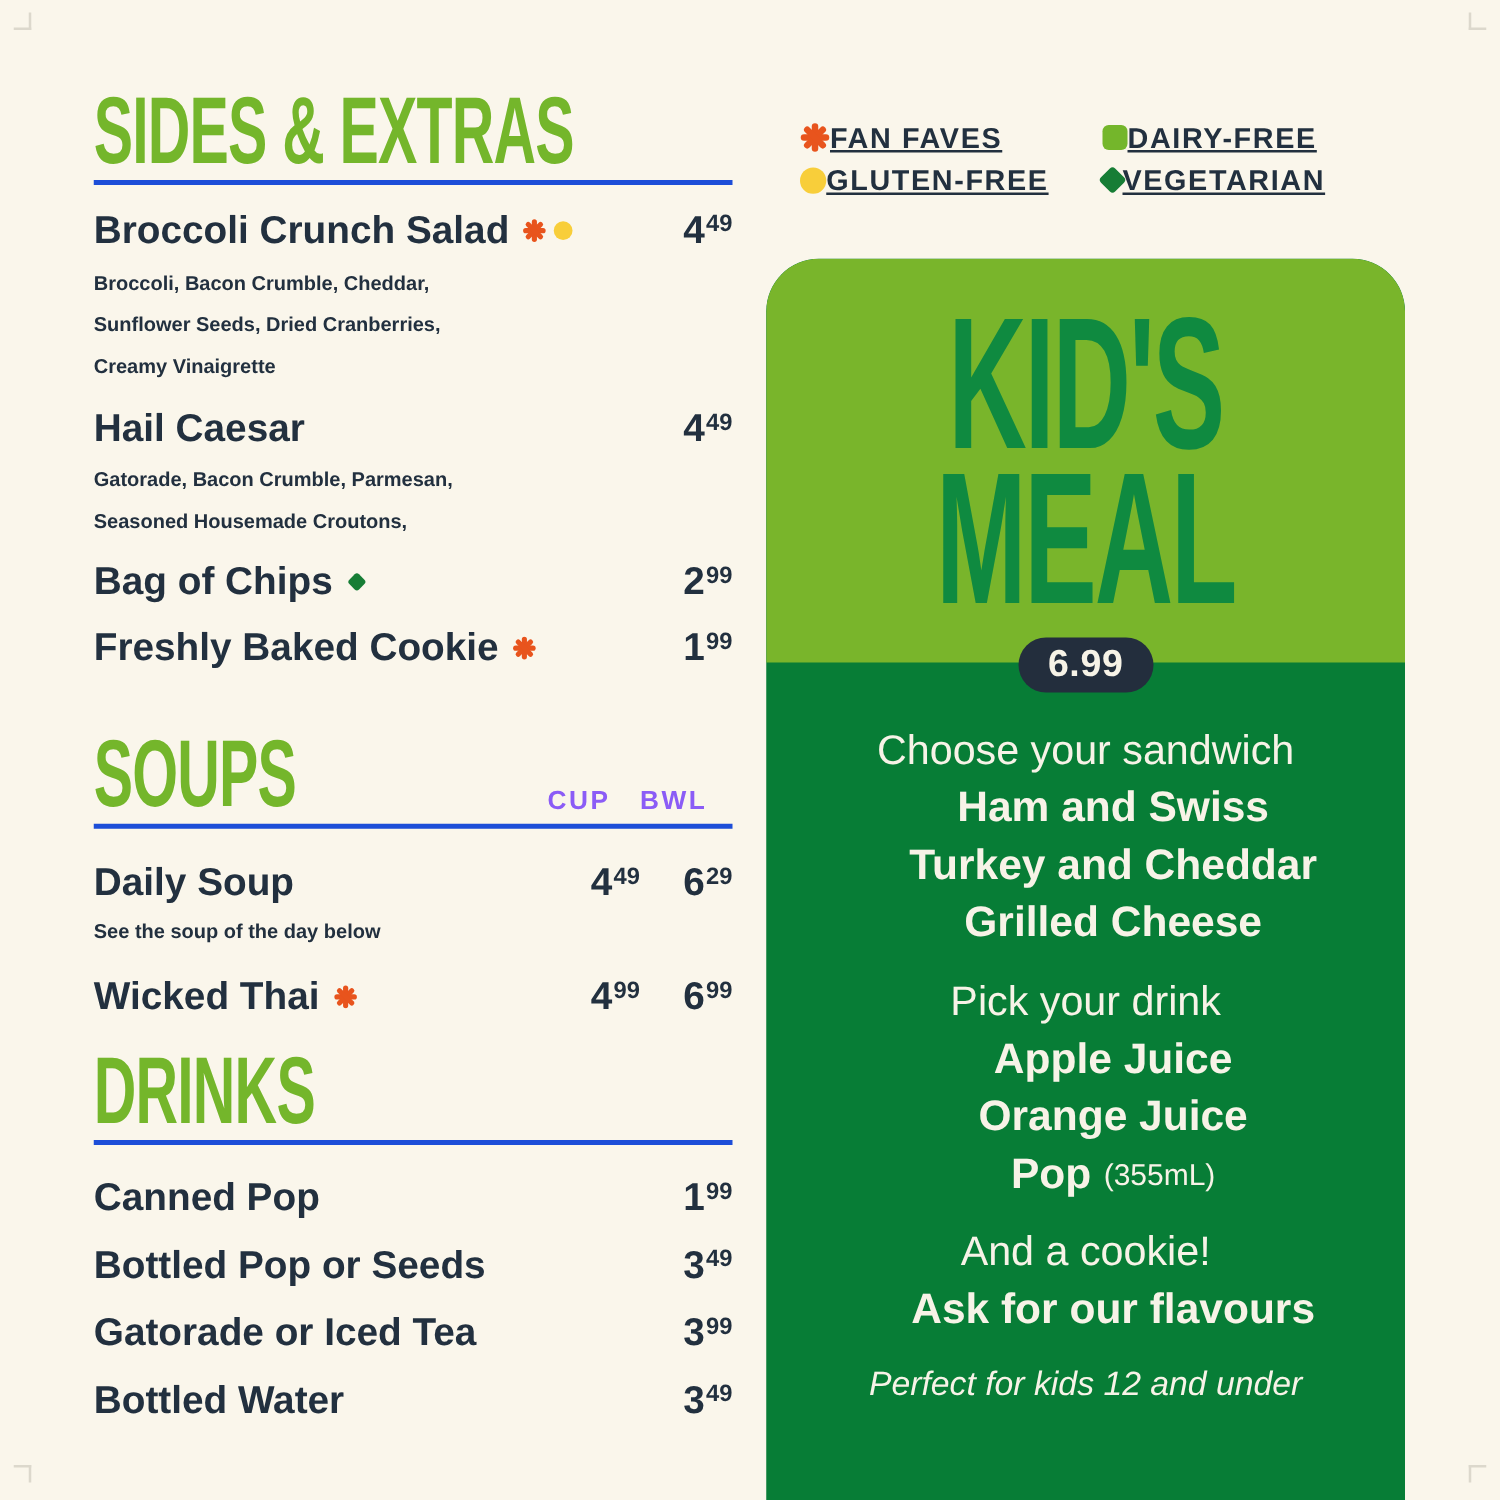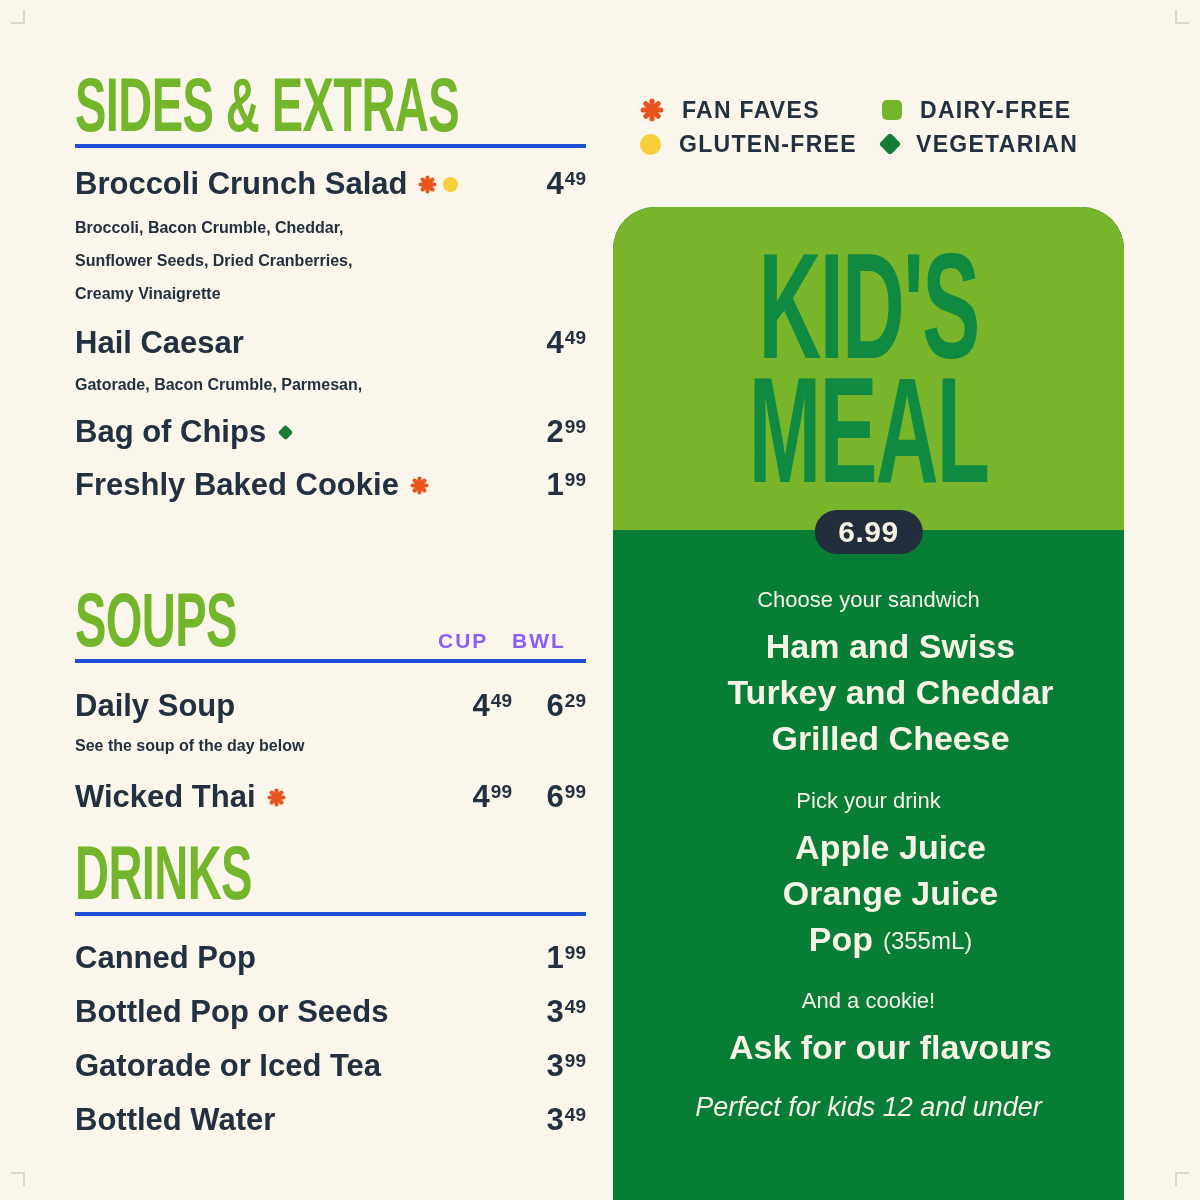--- a/index.html
+++ b/index.html
@@ -48,21 +48,21 @@
 
   .desc { font-size:16px; line-height:33px; font-weight:700; }
 
   .mt15{margin-top:15px}.mt12{margin-top:12px}.mt11{margin-top:11px}.mt10{margin-top:10px}
   .mt22{margin-top:22px}.mt14{margin-top:14px}.mt21{margin-top:21px}
   .mt6{margin-top:6px}.mt4{margin-top:4px}.mt2{margin-top:2px}
 
   
   #legend { position:absolute; left:640px; top:93px; display:grid;
             grid-template-columns:242px auto; }
-  .legend-item { display:flex; align-items:center; height:34px; gap:18px; }
+  .legend-item { display:flex; align-items:center; height:34px; gap:0;text-decoration:underline; }
   .legend-label { font-size:23px; font-weight:700; letter-spacing:1.3px; color:#22303f; }
 
   
   .icon-star { display:block; }
   .icon-circle { display:block; background:#f8ce3a; border-radius:50%; }
   .icon-square { display:block; background:#74b62b; border-radius:5px; }
   .icon-diamond { display:block; background:#167d35; transform:rotate(45deg); }
   .sz24 { width:24px; height:24px; }
   .sz21 { width:21px; height:21px; }
   .sz20 { width:20px; height:20px; }
@@ -85,21 +85,21 @@
     transform:scaleX(0.58); transform-origin:center top; white-space:nowrap;
   }
   .badge {
     position:absolute; top:303px; left:50%; transform:translateX(-50%);
     height:44px; padding:0 24px; background:#232e3d; border-radius:23px;
     display:flex; align-items:center; justify-content:center;
     color:#f7f3e7; font-size:30px; font-weight:700; letter-spacing:0.5px;
   }
   .card-content { position:absolute; left:0; top:370px; width:100%; color:#f7f3e7; }
   .cl { height:46px; display:flex; align-items:center; justify-content:center;
-        font-size:22px; font-weight:400; }
+        font-size:33px; font-weight:400; }
   .cl.b  { font-weight:700; font-size:34px;margin-left:44px; }
   .cl.it { font-style:italic; font-size:27px; }
   .gap17 { margin-top:17px; } .gap16 { margin-top:16px; } .gap14 { margin-top:14px; }
   .pop-note { font-size:24px; font-weight:400; margin-left:10px; position:relative; top:2px; }
 </style>
 </head>
 <body>
 
 <div class="crop crop-tl"></div>
 <div class="crop crop-tr"></div>
@@ -131,20 +131,21 @@
     <div>Sunflower Seeds, Dried Cranberries,</div>
     <div>Creamy Vinaigrette</div>
   </div>
 
   <div class="row mt12">
     <span class="item-name">Hail Caesar</span>
     <span class="price"><span>4</span><span class="cents">49</span></span>
   </div>
   <div class="desc mt4">
     <div>Gatorade, Bacon Crumble, Parmesan,</div>
+    <div>Seasoned Housemade Croutons,</div>
   </div>
 
   <div class="row mt10">
     <span class="item-name">Bag of Chips</span>
     <span class="ic-wrap">
       <span class="icon-diamond sz11"></span>
     </span>
     <span class="price"><span>2</span><span class="cents">99</span></span>
   </div>
 

